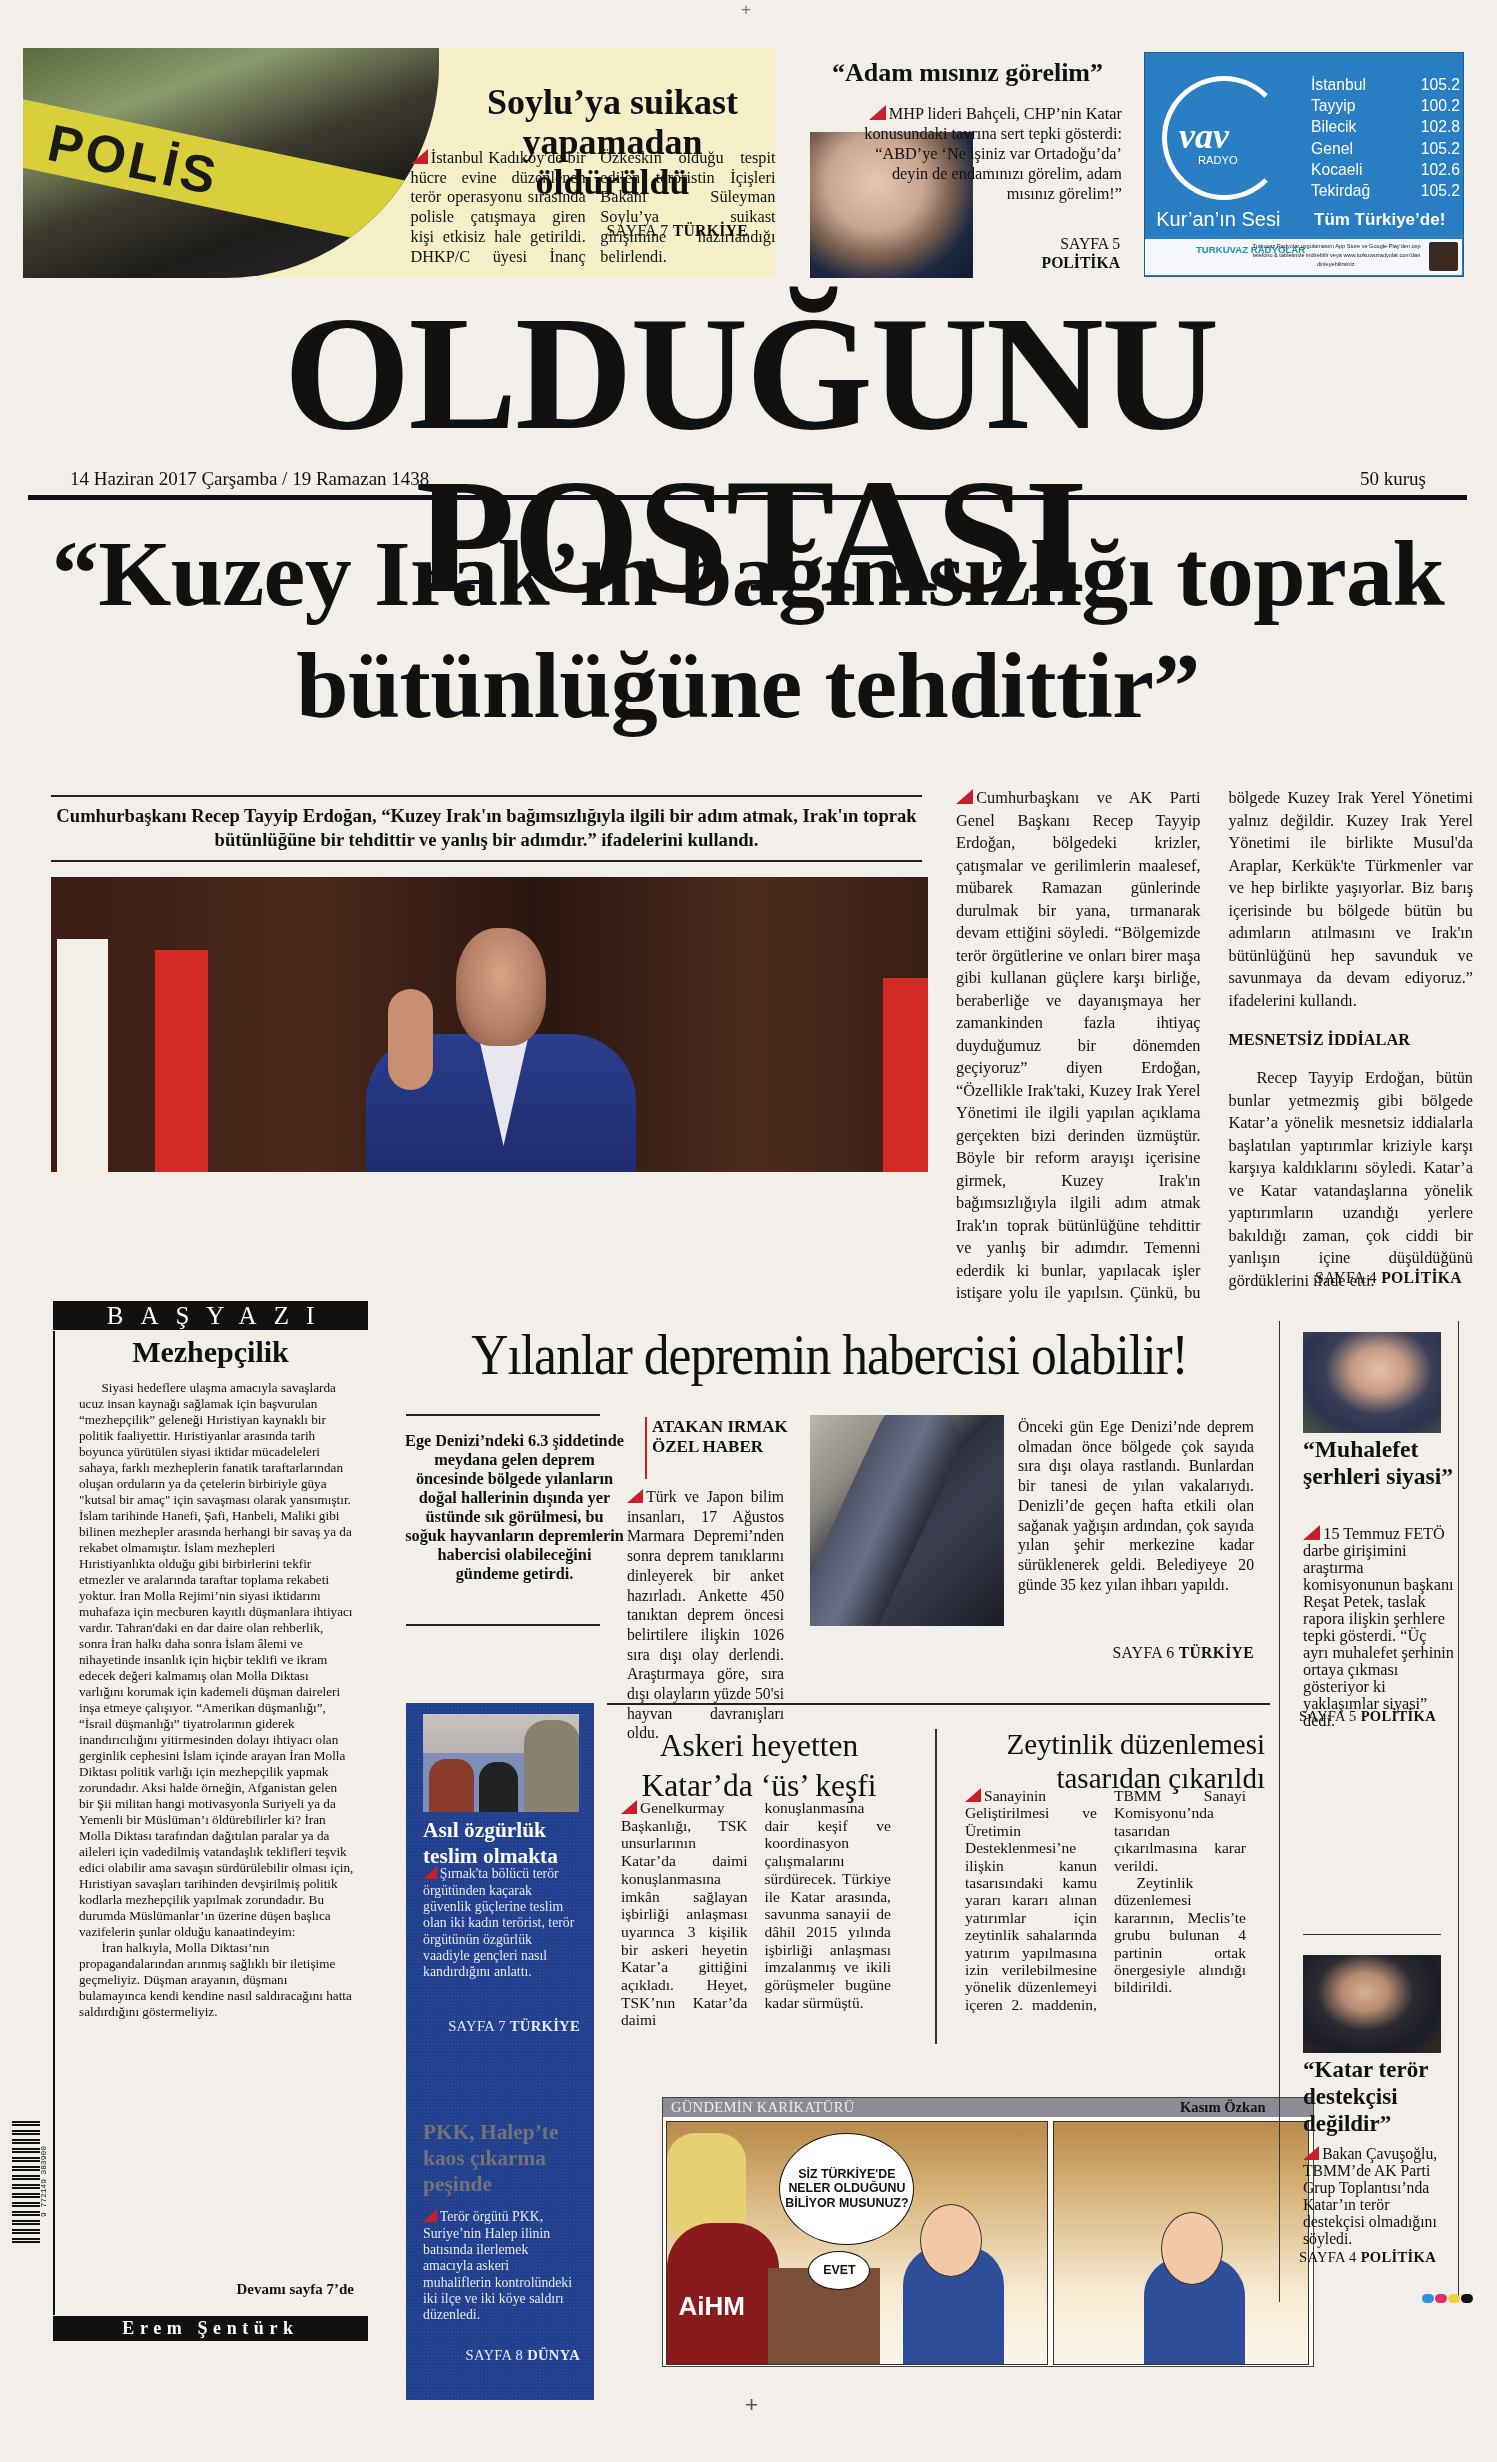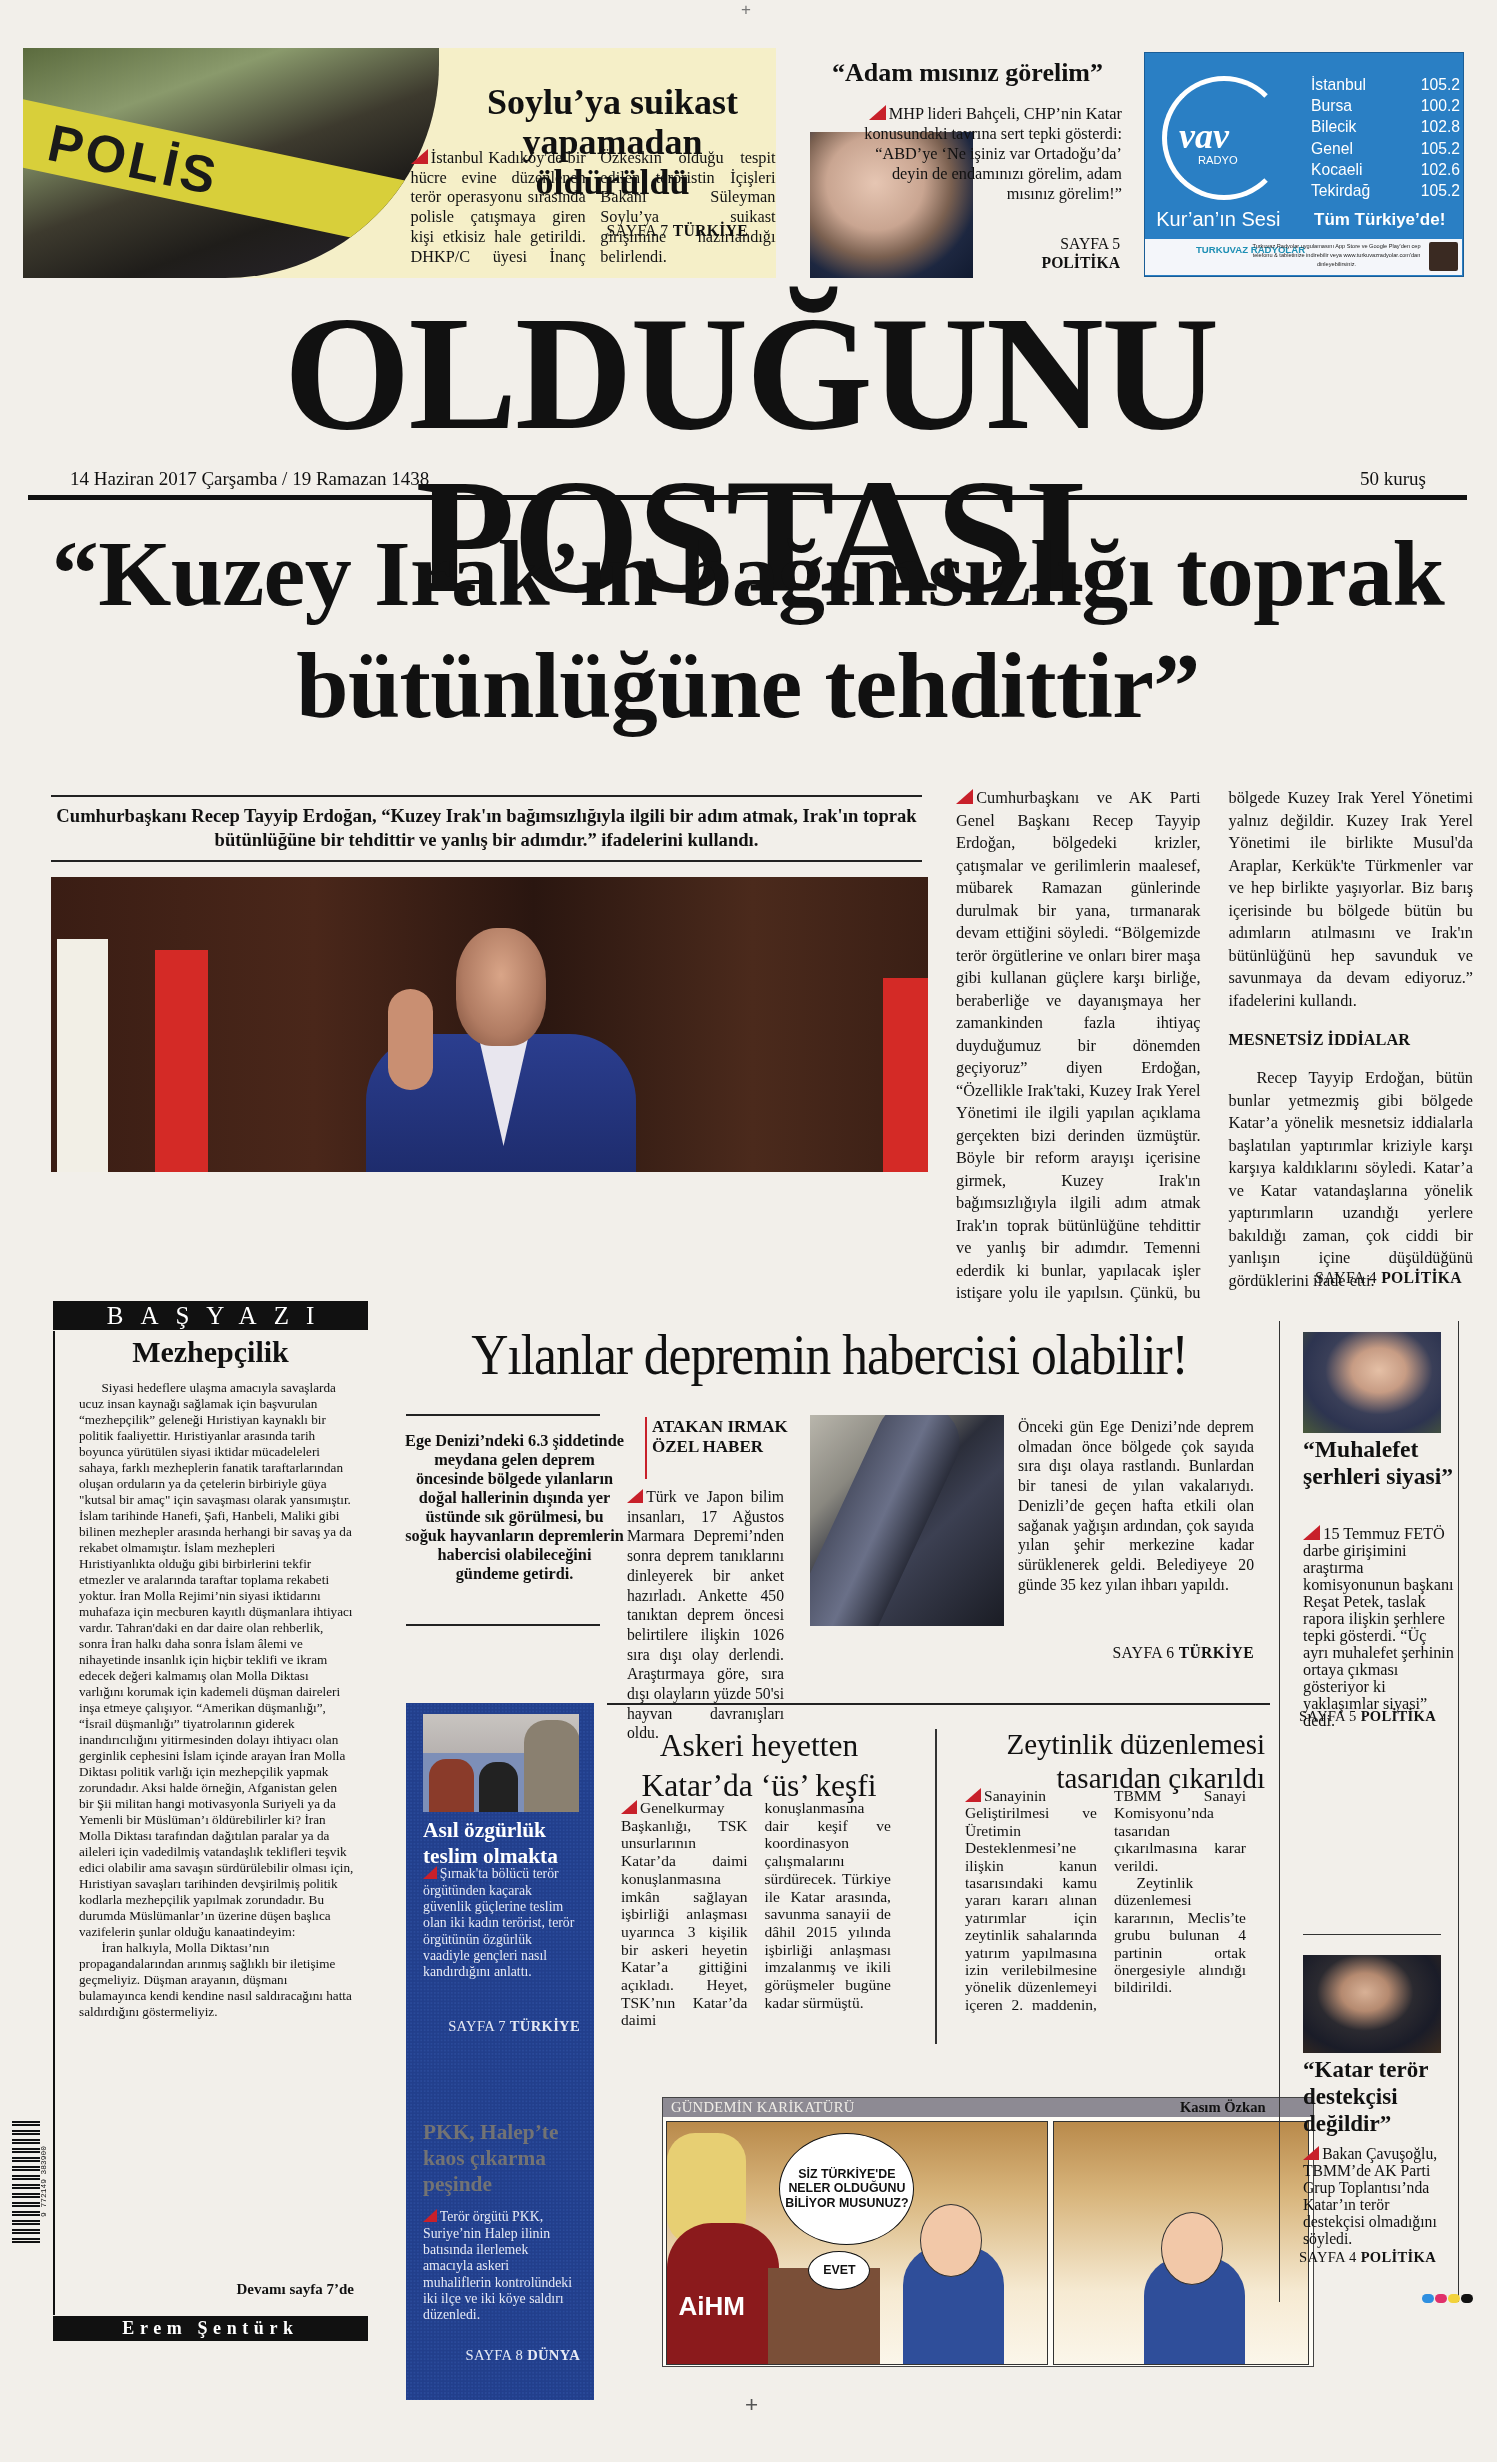--- a/index.html
+++ b/index.html
@@ -183,21 +183,21 @@
 <div class="abs" id="ad">
   <div class="abs" id="ad-logo"></div>
   <div class="abs" id="ad-logo-text">vav</div>
   <div class="abs" id="ad-logo-radyo">RADYO</div>
   <div class="abs" id="ad-stations">
     <div class="row">
         <span>İstanbul</span>
         <span>105.2</span>
       </div>
     <div class="row">
-        <span>Bursa</span>
+        <span>Tayyip</span>
         <span>100.2</span>
       </div>
     <div class="row">
         <span>Bilecik</span>
         <span>102.8</span>
       </div>
     <div class="row">
         <span>Genel</span>
         <span>105.2</span>
       </div>

